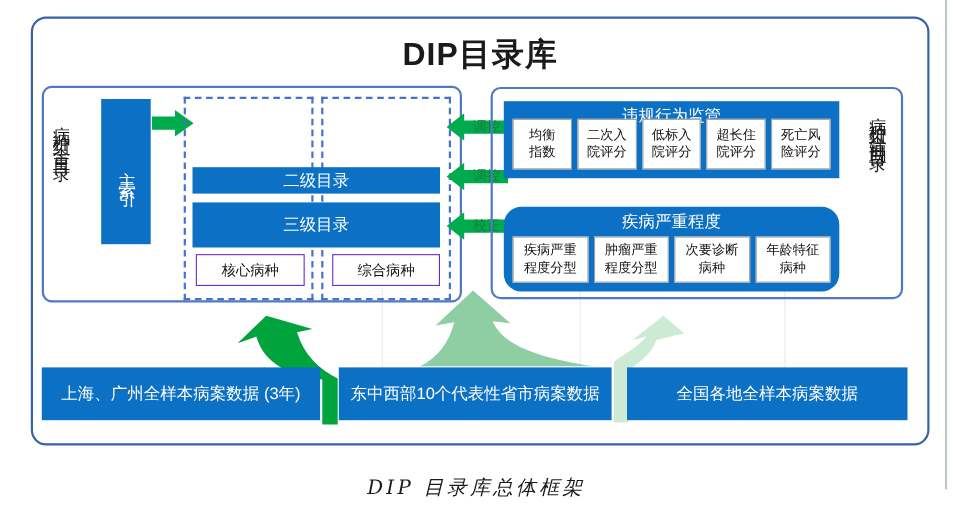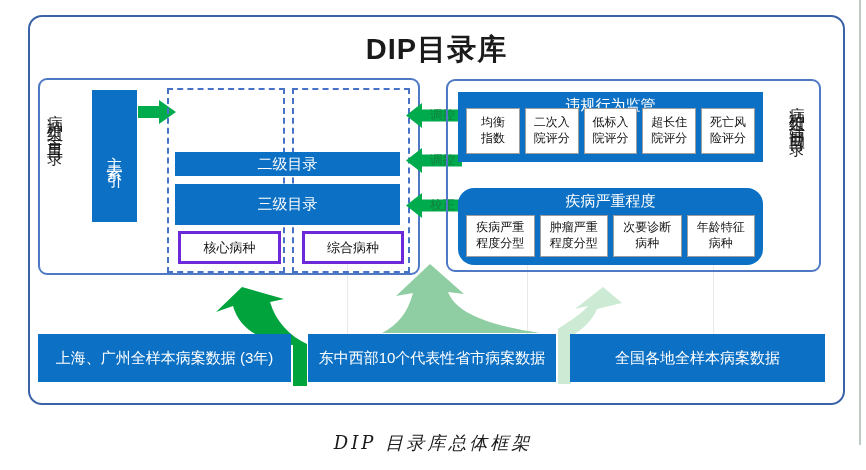--- a/index.html
+++ b/index.html
@@ -39,21 +39,21 @@
   .dash-left{left:167px;top:88px;width:114px;height:181px;}
   .dash-right{left:292px;top:88px;width:114px;height:181px;}
   .bar{
     left:175px;width:225px;display:flex;align-items:center;justify-content:center;
     font-size:15px;font-weight:500;
   }
   .bar1{top:95px;height:38px;}
   .bar2{top:140px;height:24px;margin-top:12px;}
   .bar3{top:184px;height:41px;}
   .smallbox{
-    background:#fff;border:3px solid #6d28d9;color:#111;
+    background:#fff;border:1px solid #6d28d9;color:#111;
     display:flex;align-items:center;justify-content:center;font-size:13px;
   }
   .core{left:178px;top:231px;width:97px;height:27px;}
   .comp{left:302px;top:231px;width:96px;height:27px;}
   .reg-arrow{width:56px;height:25px;}
   .reg-label{
     position:absolute;left:17px;top:0;width:39px;height:25px;
     display:flex;align-items:center;justify-content:center;
     font-size:12.5px;color:#15803d;
   }

